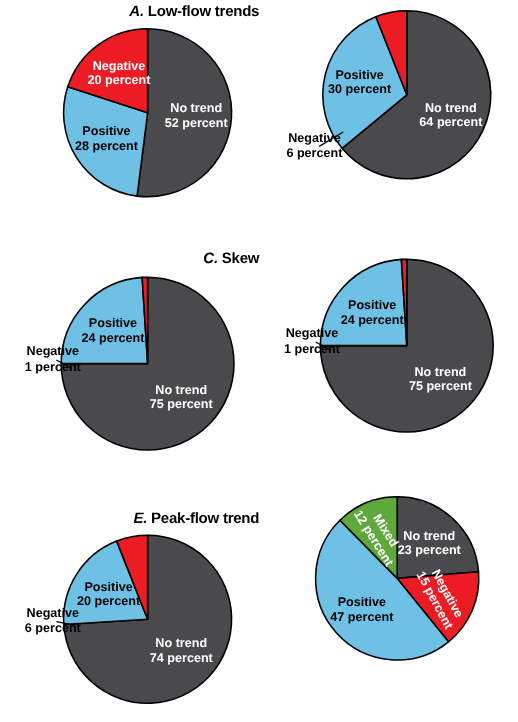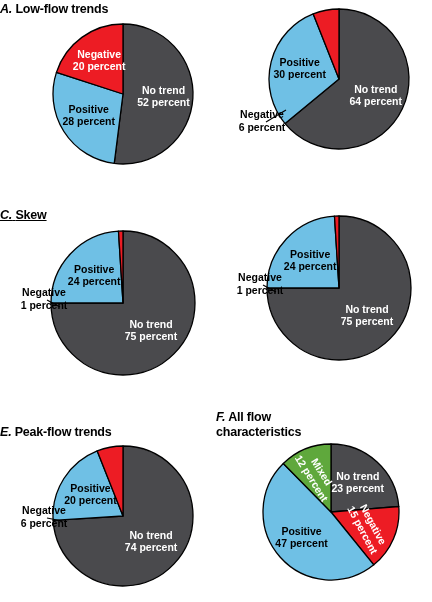--- a/index.html
+++ b/index.html
@@ -18,21 +18,21 @@
     position: absolute;
     top: 0; left: 0;
     width: 432px;
     height: 602px;
   }
   .panel {
     position: absolute;
     width: 216px;
   }
   .panel-title {
-    text-align: left;
+    text-align: right;
     font-size: 12.5px;
     font-weight: bold;
     color: #000000;
     line-height: 15px;
     letter-spacing: -0.2px;
   }
   .panel-title .letter {
     font-style: italic;
   }
   .pie-wrap {
@@ -84,21 +84,21 @@
           <path d="M 123 77 L 69.06407300569475 121.6196792824083 A 70 70 0 0 1 97.2312813120725 11.915645987822415 Z" fill="#6fc0e5" stroke="#000000" stroke-width="1.3" stroke-linejoin="round"></path>
           <path d="M 123 77 L 97.2312813120725 11.915645987822415 A 70 70 0 0 1 122.99999999999999 7 Z" fill="#ed1c24" stroke="#000000" stroke-width="1.3" stroke-linejoin="round"></path>
           <text class="slice-label" x="159.7359783301204" y="91.28663923754195" fill="#ffffff"><tspan x="159.7359783301204" dy="0">No trend</tspan><tspan x="159.7359783301204" dy="12">64 percent</tspan></text>
           <text class="slice-label" x="83.67552365817758" y="63.90319058110693" fill="#000000"><tspan x="83.67552365817758" dy="0">Positive</tspan><tspan x="83.67552365817758" dy="12">30 percent</tspan></text>
           <path class="callout" d="M 50 120 L 70 108"></path>
           <text class="slice-label" x="46" y="116" text-anchor="end" fill="#000000"><tspan x="46" dy="0">Negative</tspan><tspan x="46" dy="13">6 percent</tspan></text>
         </svg>
     </div>
   </div>
 
-  <div class="panel" style="left:0px; top:208px;text-decoration:underline;">
+  <div class="panel" style="left:0px; top:208px;">
     <div class="panel-title">
       <span class="letter">C.</span>
       <span>Skew</span>
     </div>
     <div class="pie-wrap">
       <svg class="pie" width="216" height="165" viewBox="0 0 216 165">
           <path d="M 123 80 L 123 8 A 72 72 0 1 1 51 80.00000000000001 Z" fill="#4a4a4d" stroke="#000000" stroke-width="1.3" stroke-linejoin="round"></path>
           <path d="M 123 80 L 51 80.00000000000001 A 72 72 0 0 1 118.47908259388939 8.142075553164446 Z" fill="#6fc0e5" stroke="#000000" stroke-width="1.3" stroke-linejoin="round"></path>
           <path d="M 123 80 L 118.47908259388939 8.142075553164446 A 72 72 0 0 1 122.99999999999999 8 Z" fill="#ed1c24" stroke="#000000" stroke-width="1.3" stroke-linejoin="round"></path>
           <text class="slice-label" x="151.00142853498727" y="105.00142853498728" fill="#ffffff"><tspan x="151.00142853498727" dy="0">No trend</tspan><tspan x="151.00142853498727" dy="12">75 percent</tspan></text>
@@ -119,42 +119,36 @@
           <text class="slice-label" x="94.13284235411209" y="49.89193460522394" fill="#000000"><tspan x="94.13284235411209" dy="0">Positive</tspan><tspan x="94.13284235411209" dy="12">24 percent</tspan></text>
           <path class="callout" d="M 47 77 L 60 84"></path>
           <text class="slice-label" x="44" y="73" text-anchor="end" fill="#000000"><tspan x="44" dy="0">Negative</tspan><tspan x="44" dy="13">1 percent</tspan></text>
         </svg>
     </div>
   </div>
 
   <div class="panel" style="left:0px; top:425px;">
     <div class="panel-title">
       <span class="letter">E.</span>
-      <span>Peak-flow trends</span>
+      <span>Peak-flow trend</span>
     </div>
     <div class="pie-wrap">
       <svg class="pie" width="216" height="165" viewBox="0 0 216 165">
           <path d="M 123 76 L 123 6 A 70 70 0 1 1 53.13812901002099 80.39533636705198 Z" fill="#4a4a4d" stroke="#000000" stroke-width="1.3" stroke-linejoin="round"></path>
           <path d="M 123 76 L 53.13812901002099 80.39533636705198 A 70 70 0 0 1 97.2312813120725 10.915645987822415 Z" fill="#6fc0e5" stroke="#000000" stroke-width="1.3" stroke-linejoin="round"></path>
           <path d="M 123 76 L 97.2312813120725 10.915645987822415 A 70 70 0 0 1 122.99999999999999 6 Z" fill="#ed1c24" stroke="#000000" stroke-width="1.3" stroke-linejoin="round"></path>
           <text class="slice-label" x="151.06529215572436" y="99.35506357825452" fill="#ffffff"><tspan x="151.06529215572436" dy="0">No trend</tspan><tspan x="151.06529215572436" dy="12">74 percent</tspan></text>
           <text class="slice-label" x="90.49337486817242" y="52.370668393308634" fill="#000000"><tspan x="90.49337486817242" dy="0">Positive</tspan><tspan x="90.49337486817242" dy="12">20 percent</tspan></text>
           <path class="callout" d="M 47 78 L 62 81"></path>
           <text class="slice-label" x="44" y="74" text-anchor="end" fill="#000000"><tspan x="44" dy="0">Negative</tspan><tspan x="44" dy="13">6 percent</tspan></text>
         </svg>
     </div>
   </div>
 
   <div class="panel" style="left:216px; top:410px;">
-    <div class="panel-title">
-      <span class="letter">F.</span>
-      <span>All flow</span>
-      <br>
-      <span>characteristics</span>
-    </div>
     <div class="pie-wrap">
       <svg class="pie" width="216" height="165" viewBox="0 0 216 165">
           <path d="M 115 72 L 115 4 A 68 68 0 0 1 182.7772191122707 66.5001300554245 Z" fill="#4a4a4d" stroke="#000000" stroke-width="1.3" stroke-linejoin="round"></path>
           <path d="M 115 72 L 182.7772191122707 66.5001300554245 A 68 68 0 0 1 157.76525452130142 124.86901744621616 Z" fill="#ed1c24" stroke="#000000" stroke-width="1.3" stroke-linejoin="round"></path>
           <path d="M 115 72 L 157.76525452130142 124.86901744621616 A 68 68 0 0 1 67.30763556995089 23.528994490815585 Z" fill="#6fc0e5" stroke="#000000" stroke-width="1.3" stroke-linejoin="round"></path>
           <path d="M 115 72 L 67.30763556995089 23.528994490815585 A 68 68 0 0 1 115.00000000000004 4 Z" fill="#5fa83c" stroke="#000000" stroke-width="1.3" stroke-linejoin="round"></path>
           <text class="slice-label" x="141.73670674413592" y="40.00582623218802" fill="#ffffff"><tspan x="141.73670674413592" dy="0">No trend</tspan><tspan x="141.73670674413592" dy="12">23 percent</tspan></text>
           <text class="slice-label" x="151.25181592554682" y="84.53445982647189" fill="#ffffff" transform="rotate(62 151.25181592554682 87.53445982647189)"><tspan x="151.25181592554682" dy="0">Negative</tspan><tspan x="151.25181592554682" dy="12">15 percent</tspan></text>
           <text class="slice-label" x="85.57667851011038" y="95.2636964744607" fill="#000000"><tspan x="85.57667851011038" dy="0">Positive</tspan><tspan x="85.57667851011038" dy="12">47 percent</tspan></text>
           <text class="slice-label" x="100.05460514445497" y="32.501386702891736" fill="#ffffff" transform="rotate(58 100.05460514445497 35.501386702891736)"><tspan x="100.05460514445497" dy="0">Mixed</tspan><tspan x="100.05460514445497" dy="12">12 percent</tspan></text>

